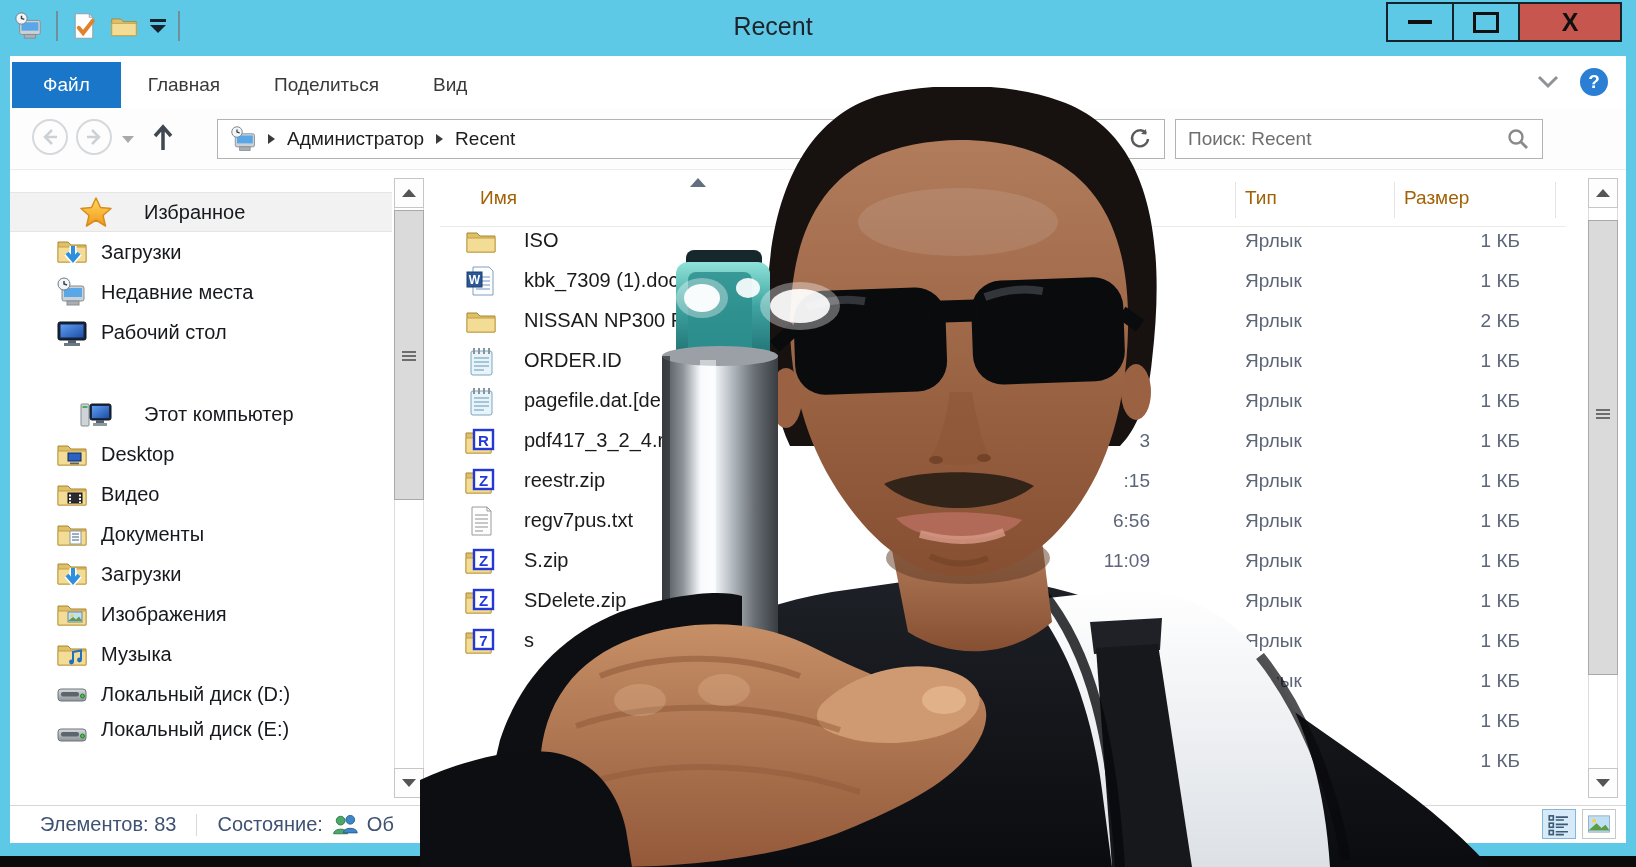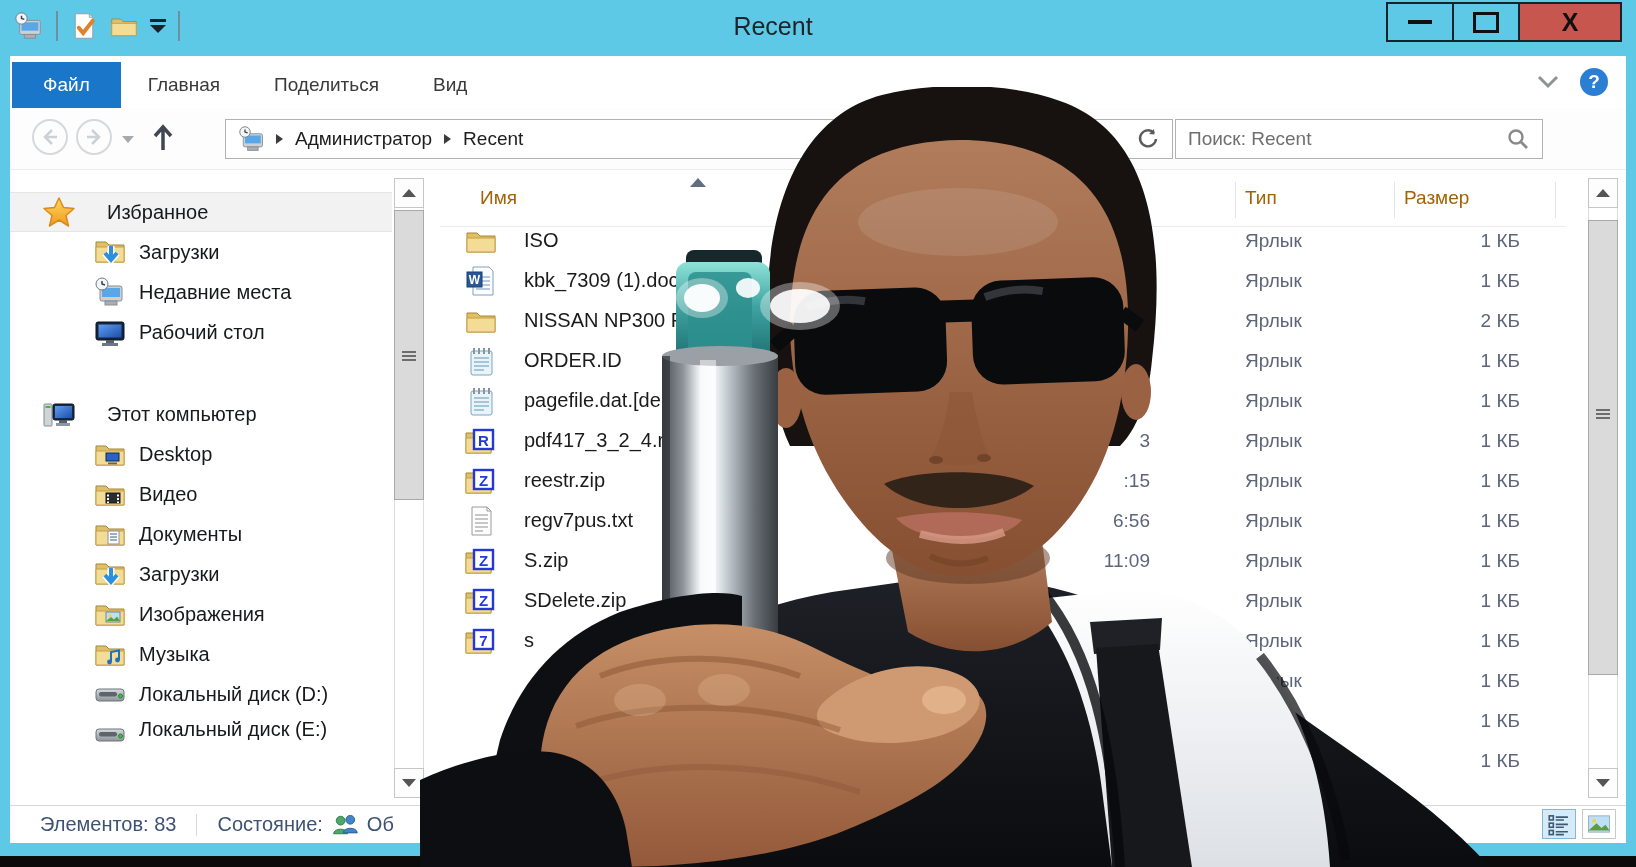--- a/index.html
+++ b/index.html
@@ -36,37 +36,37 @@
   
   .navrow{position:absolute;left:10px;top:108px;width:1616px;height:62px;background:#fdfdfd;
           border-bottom:1px solid #ececec;box-sizing:border-box;}
   .circ{position:absolute;width:36px;height:36px;border-radius:50%;border:2px solid #d6d9dc;
         top:11px;display:flex;align-items:center;justify-content:center;box-sizing:border-box;}
   .circ.back{left:22px;} .circ.fwd{left:66px;}
   .navchev{position:absolute;left:112px;top:28px;width:0;height:0;
            border-left:6px solid transparent;border-right:6px solid transparent;border-top:7px solid #a7aaad;}
   .upbtn{position:absolute;left:140px;top:14px;}
   .addressbox{position:absolute;left:207px;top:11px;width:948px;height:40px;background:#fff;
-              border:1px solid #b2b2b2;display:flex;align-items:center;box-sizing:border-box;padding:0 12px;margin-left:8px;}
+              border:1px solid #b2b2b2;display:flex;align-items:center;box-sizing:border-box;padding:0 12px;}
   .crumbs{display:flex;align-items:center;gap:12px;font-size:19px;color:#1d1d1d;}
   .crumb-sep{width:0;height:0;border-left:7px solid #3a3a3a;border-top:5px solid transparent;border-bottom:5px solid transparent;}
   .refresh{margin-left:auto;}
   .searchbox{position:absolute;left:1165px;top:11px;width:368px;height:40px;background:#fff;
              border:1px solid #b2b2b2;display:flex;align-items:center;box-sizing:border-box;
              padding:0 12px;font-size:19px;color:#6f6f6f;}
   .searchbox .mag{margin-left:auto;}
 
   
   .main{position:absolute;left:10px;top:170px;width:1616px;height:635px;background:#fff;}
 
   .sidebar{position:absolute;left:0;top:0;width:382px;height:635px;overflow:hidden;padding-top:22px;box-sizing:border-box;}
   .sh,.si{display:flex;align-items:center;height:40px;gap:13px;font-size:20px;color:#17191d;white-space:nowrap;}
-  .sh{padding-left:33px;gap:32px;}
+  .sh{padding-left:70px;gap:32px;}
   .sh.selected{background:#f2f2f2;border-top:1px solid #e5e5e5;border-bottom:1px solid #e5e5e5;box-sizing:border-box;}
-  .si{padding-left:84px;}
+  .si{padding-left:46px;}
   .sgap{height:42px;}
   .si.clip{height:34px;overflow:hidden;align-items:flex-start;padding-top:4px;}
   .sicon{width:32px;height:32px;flex:0 0 32px;}
 
   
   .vscroll{position:absolute;top:8px;width:30px;}
   .vscroll .sbtn{position:absolute;left:0;width:30px;height:30px;background:#fdfdfd;border:1px solid #c6c6c6;
                  box-sizing:border-box;display:flex;align-items:center;justify-content:center;}
   .vscroll .strack{position:absolute;left:0;top:30px;bottom:30px;width:30px;background:#fff;
                    border-left:1px solid #dcdcdc;border-right:1px solid #dcdcdc;box-sizing:border-box;}

